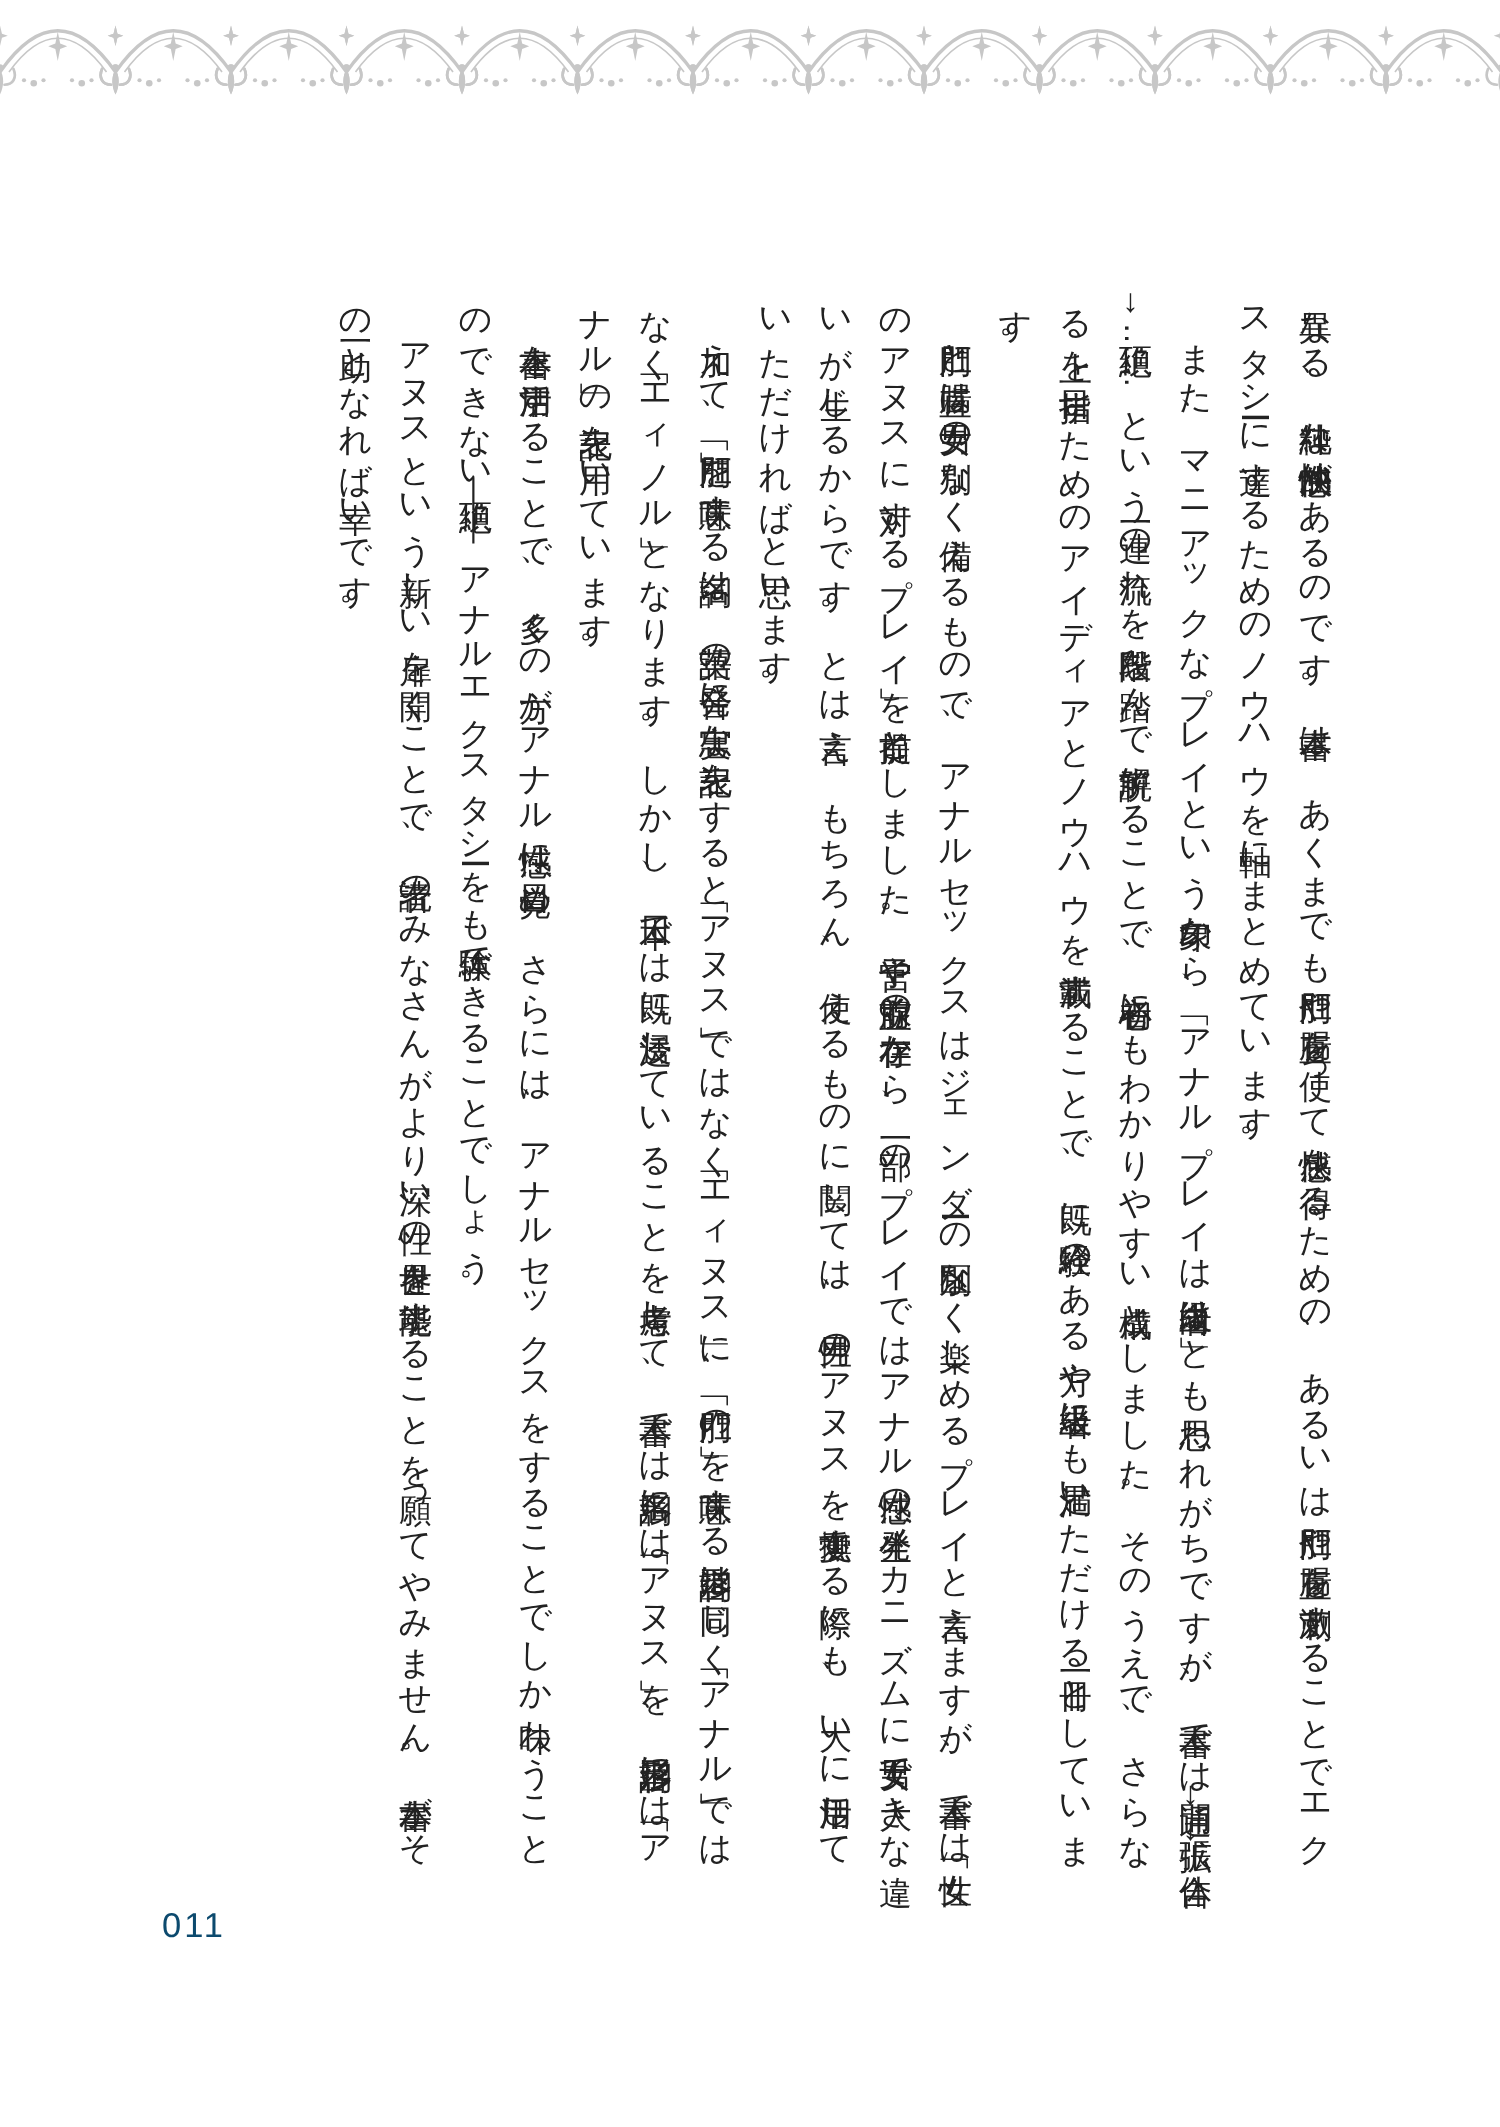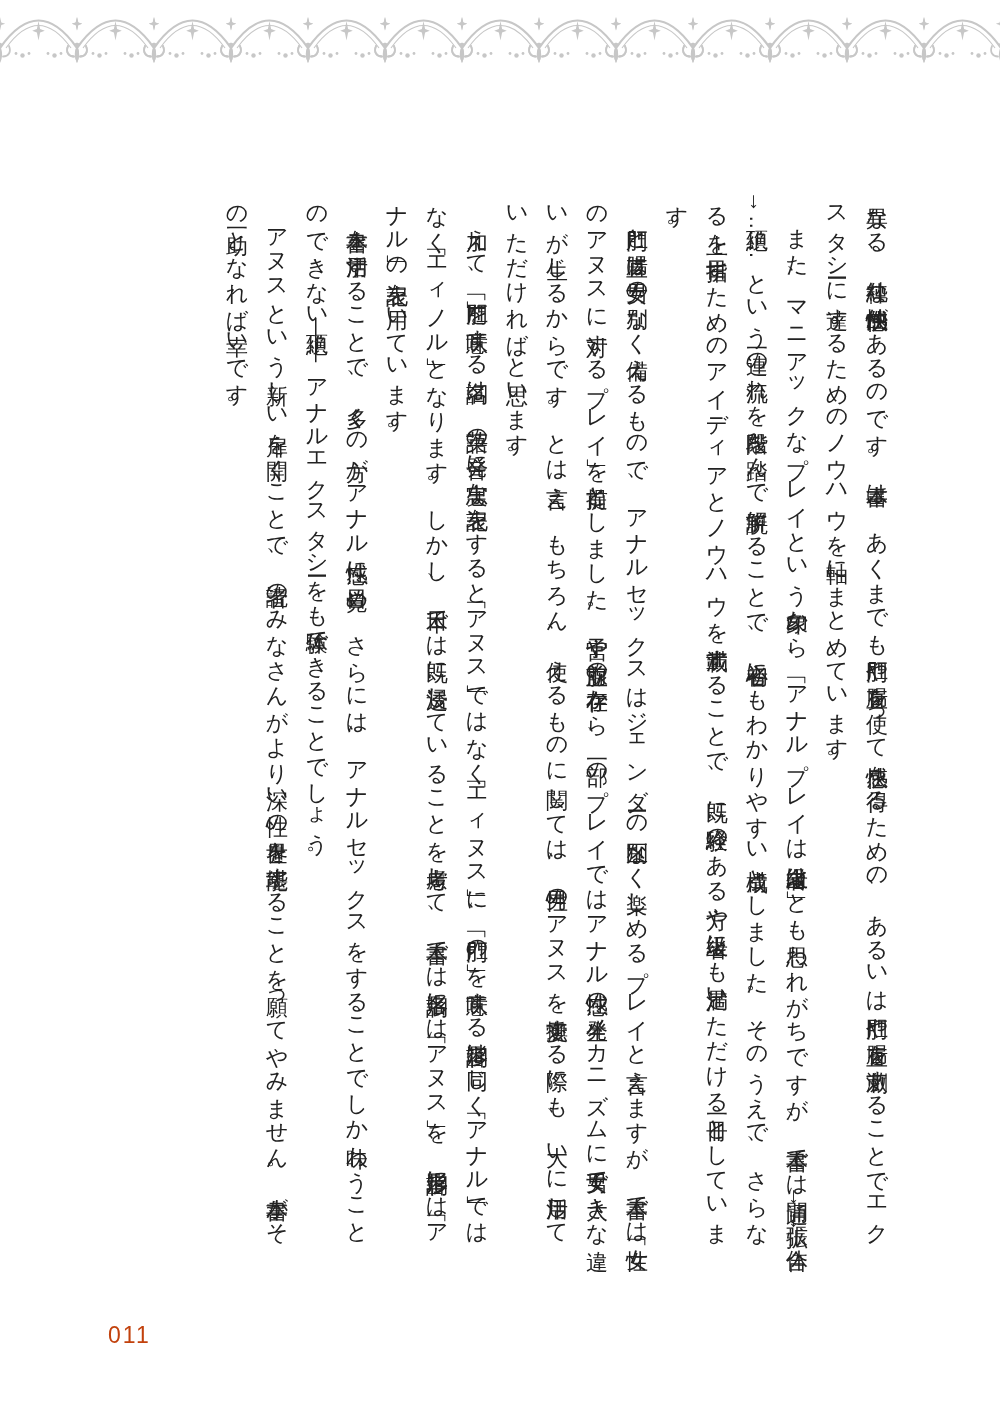--- a/index.html
+++ b/index.html
@@ -39,25 +39,25 @@
     margin: 0;
     text-indent: 22px;
   }
   .text-block p.cont {
     text-indent: 0;
   }
 
   .page-number {
     position: absolute;
     left: 108px;
-    top: 1322px;
+    top: 1270px;
     font-size: 23px;
     font-weight: 500;
     letter-spacing: 2px;
-    color: #c2410c;
+    color: #0c4a6e;
   }
 </style>
 </head>
 <body>
 
 <div class="page">
 
   <svg class="lace-border" viewBox="0 0 1000 60" width="1000" height="60" xmlns="http://www.w3.org/2000/svg" aria-hidden="true">
     <defs>
       <g id="pendant">

